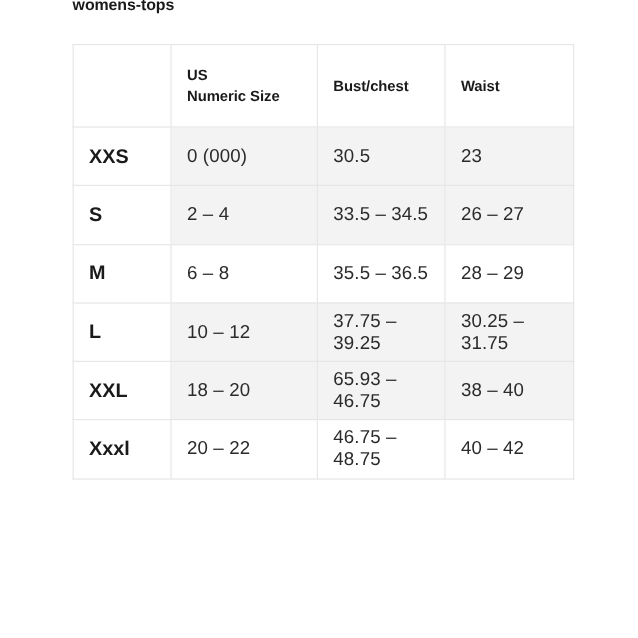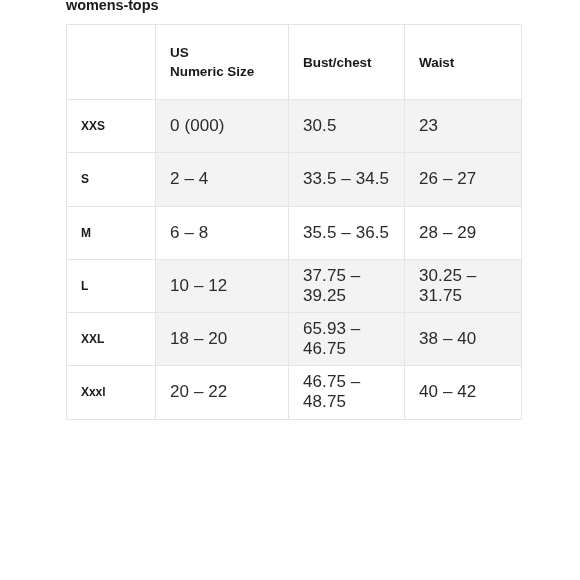--- a/index.html
+++ b/index.html
@@ -33,21 +33,21 @@
     letter-spacing: -0.1px;
     color: #1a1a1a;
     line-height: 18px;
     white-space: nowrap;
   }
 
   
   .size-table {
     position: absolute;
     left: 66px;
-    top: 24px;
+    top: 40px;
     width: 455px;
     border-collapse: collapse;
     table-layout: fixed;
     background: #ffffff;
   }
   .size-table col.c-size  { width: 89px;  }
   .size-table col.c-us    { width: 133px; }
   .size-table col.c-bust  { width: 116px; }
   .size-table col.c-waist { width: 117px; }
 
@@ -70,21 +70,21 @@
     letter-spacing: -0.05px;
     vertical-align: middle;
     background: #ffffff;
   }
   .hdr-line { display: block; }
 
   
   .size-table tbody tr { height: 53.25px; }
 
   .size-table td.size-label {
-    font-size: 12px;
+    font-size: 18px;
     font-weight: 700;
     color: #1a1a1a;
     background: #ffffff;
     letter-spacing: -0.05px;
   }
   .size-table td.measure {
     font-size: 17px;
     font-weight: 400;
     color: #2b2b2b;
     letter-spacing: 0.1px;

